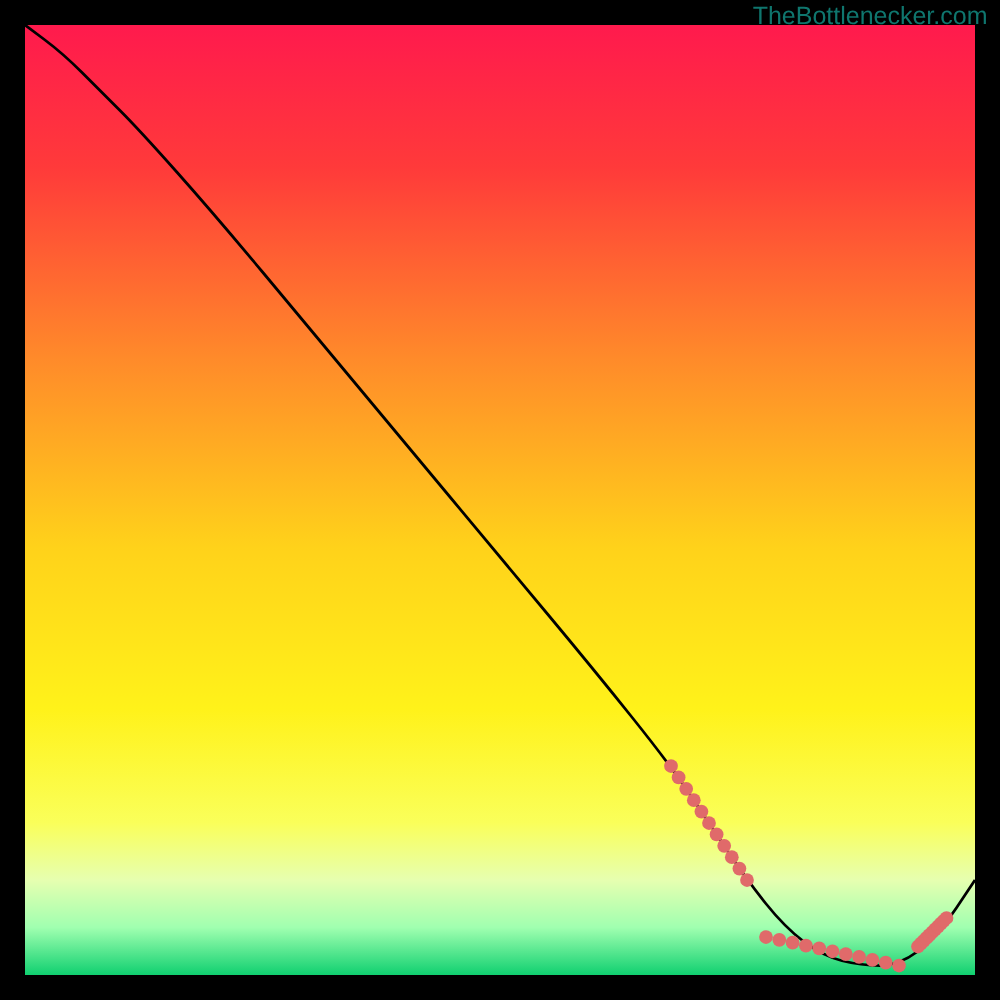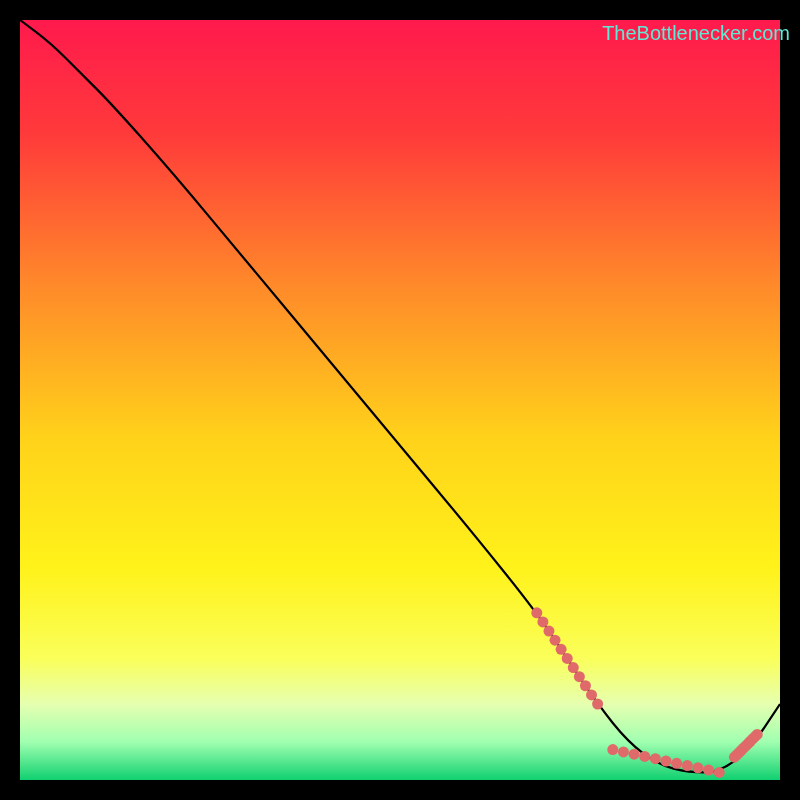--- a/index.html
+++ b/index.html
@@ -7,24 +7,23 @@
     width: 800px;
     height: 800px;
     background: #000;
     position: relative;
     font-family: Arial, Helvetica, sans-serif;
   }
   .attribution {
     position: absolute;
     top: 2px;
     right: 10px;
-    color: #5eead4;
+    color: #0f766e;
     font-size: 20px;
     z-index: 10;
-    margin-top: 20px;
   }
   .plot-frame {
     position: absolute;
     left: 20px;
     top: 20px;
     width: 760px;
     height: 760px;
     background: #000;
   }
   .gradient-bg {

